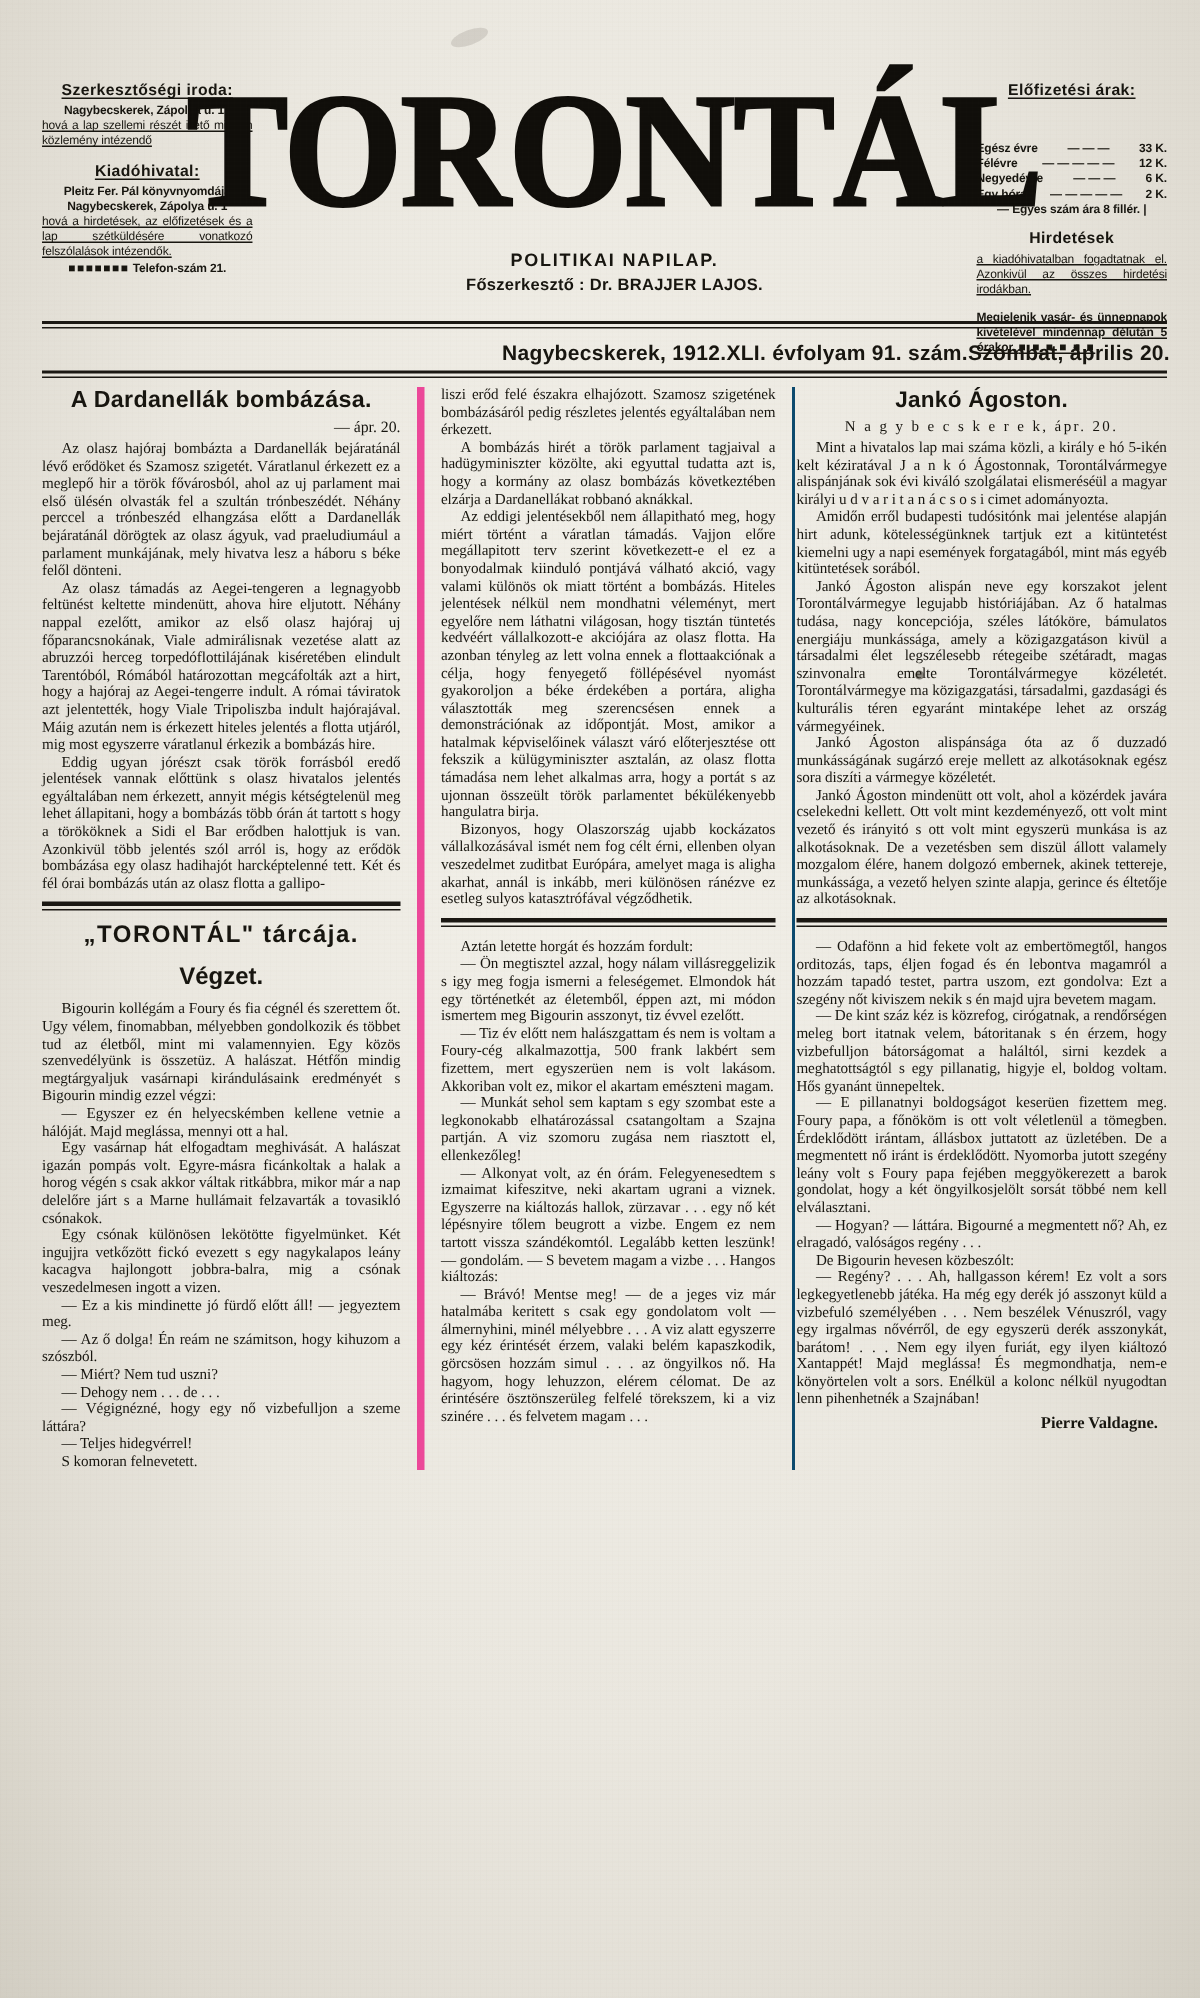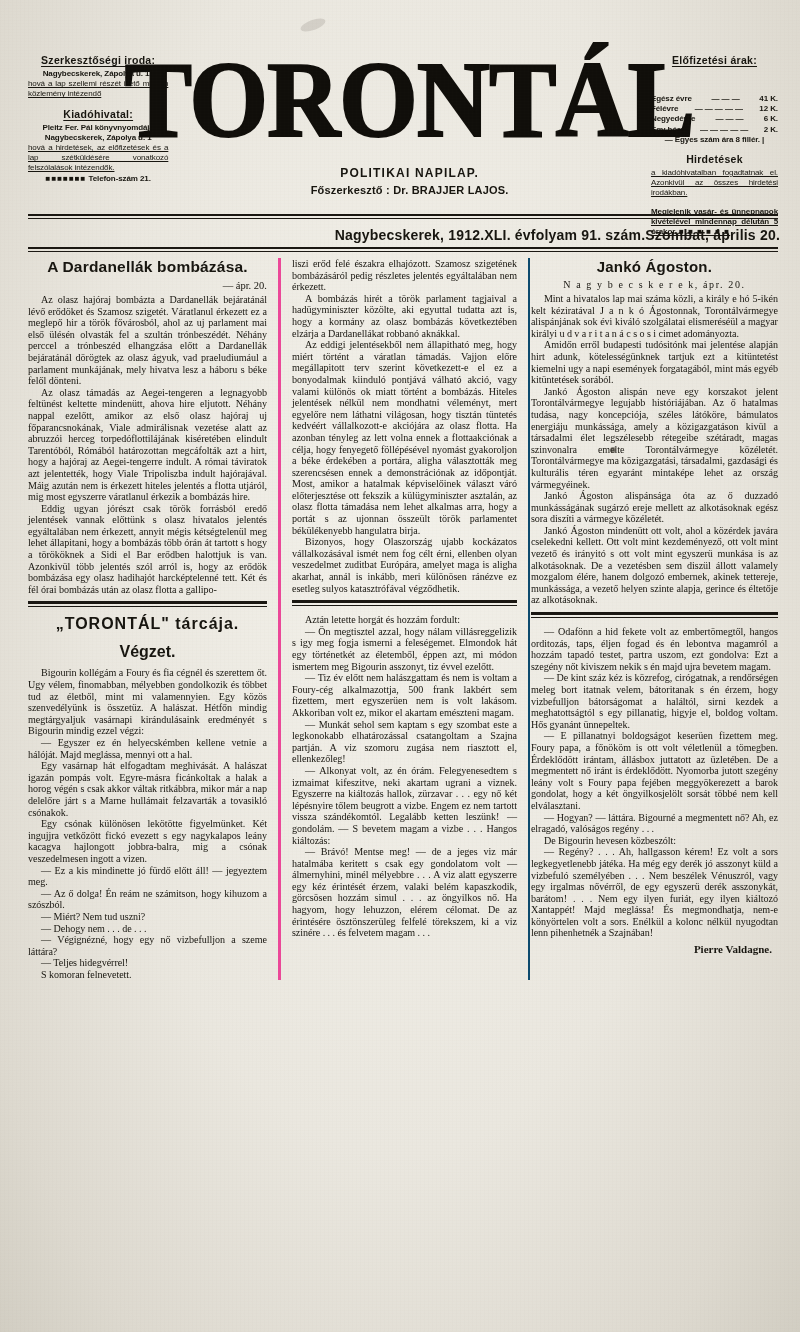--- a/index.html
+++ b/index.html
@@ -87,21 +87,21 @@
     font-weight:bold;font-size:14px;letter-spacing:.2px;
   }
 
   
   .cols{
     position:absolute;left:28px;right:22px;top:258px;
     display:flex;
   }
   .col{width:33.33%;box-sizing:border-box;}
   .col.c1{padding-right:11px;}
-  .col.c2{padding:0 11px;border-left:3px solid #ec4899;}
+  .col.c2{padding:0 11px;border-left:5px solid #ec4899;}
   .col.c3{padding-left:1px;border-left:2px solid #0c4a6e;}
 
   .art-title{
     font-family:"Liberation Sans",sans-serif;
     font-weight:bold;font-size:15.5px;text-align:center;
     letter-spacing:.2px;margin:0 0 4px 0;
   }
   .art-title.sm{font-size:15px;}
   .dateline{
     text-align:right;font-size:10.5px;margin-bottom:3px;font-style:normal;
@@ -164,21 +164,21 @@
       <div class="subtitle">POLITIKAI NAPILAP.</div>
       <div class="editor">Főszerkesztő : Dr. BRAJJER LAJOS.</div>
     </div>
 
     <div class="mh-right">
       <div class="box-head u">Előfizetési árak:</div>
       <div id="subrows">
           <div class="box-line b" style="display: flex; justify-content: space-between; white-space: nowrap; margin-top: 28px;">
             <span>Egész évre</span>
             <span style="margin: 0px 4px;">— — —</span>
-            <span>41 K.</span>
+            <span>33 K.</span>
           </div>
           <div class="box-line b" style="display: flex; justify-content: space-between; white-space: nowrap;">
             <span>Félévre</span>
             <span style="margin: 0px 4px;">— — — — —</span>
             <span>12 K.</span>
           </div>
           <div class="box-line b" style="display: flex; justify-content: space-between; white-space: nowrap;">
             <span>Negyedévre</span>
             <span style="margin: 0px 4px;">— — —</span>
             <span>6 K.</span>

